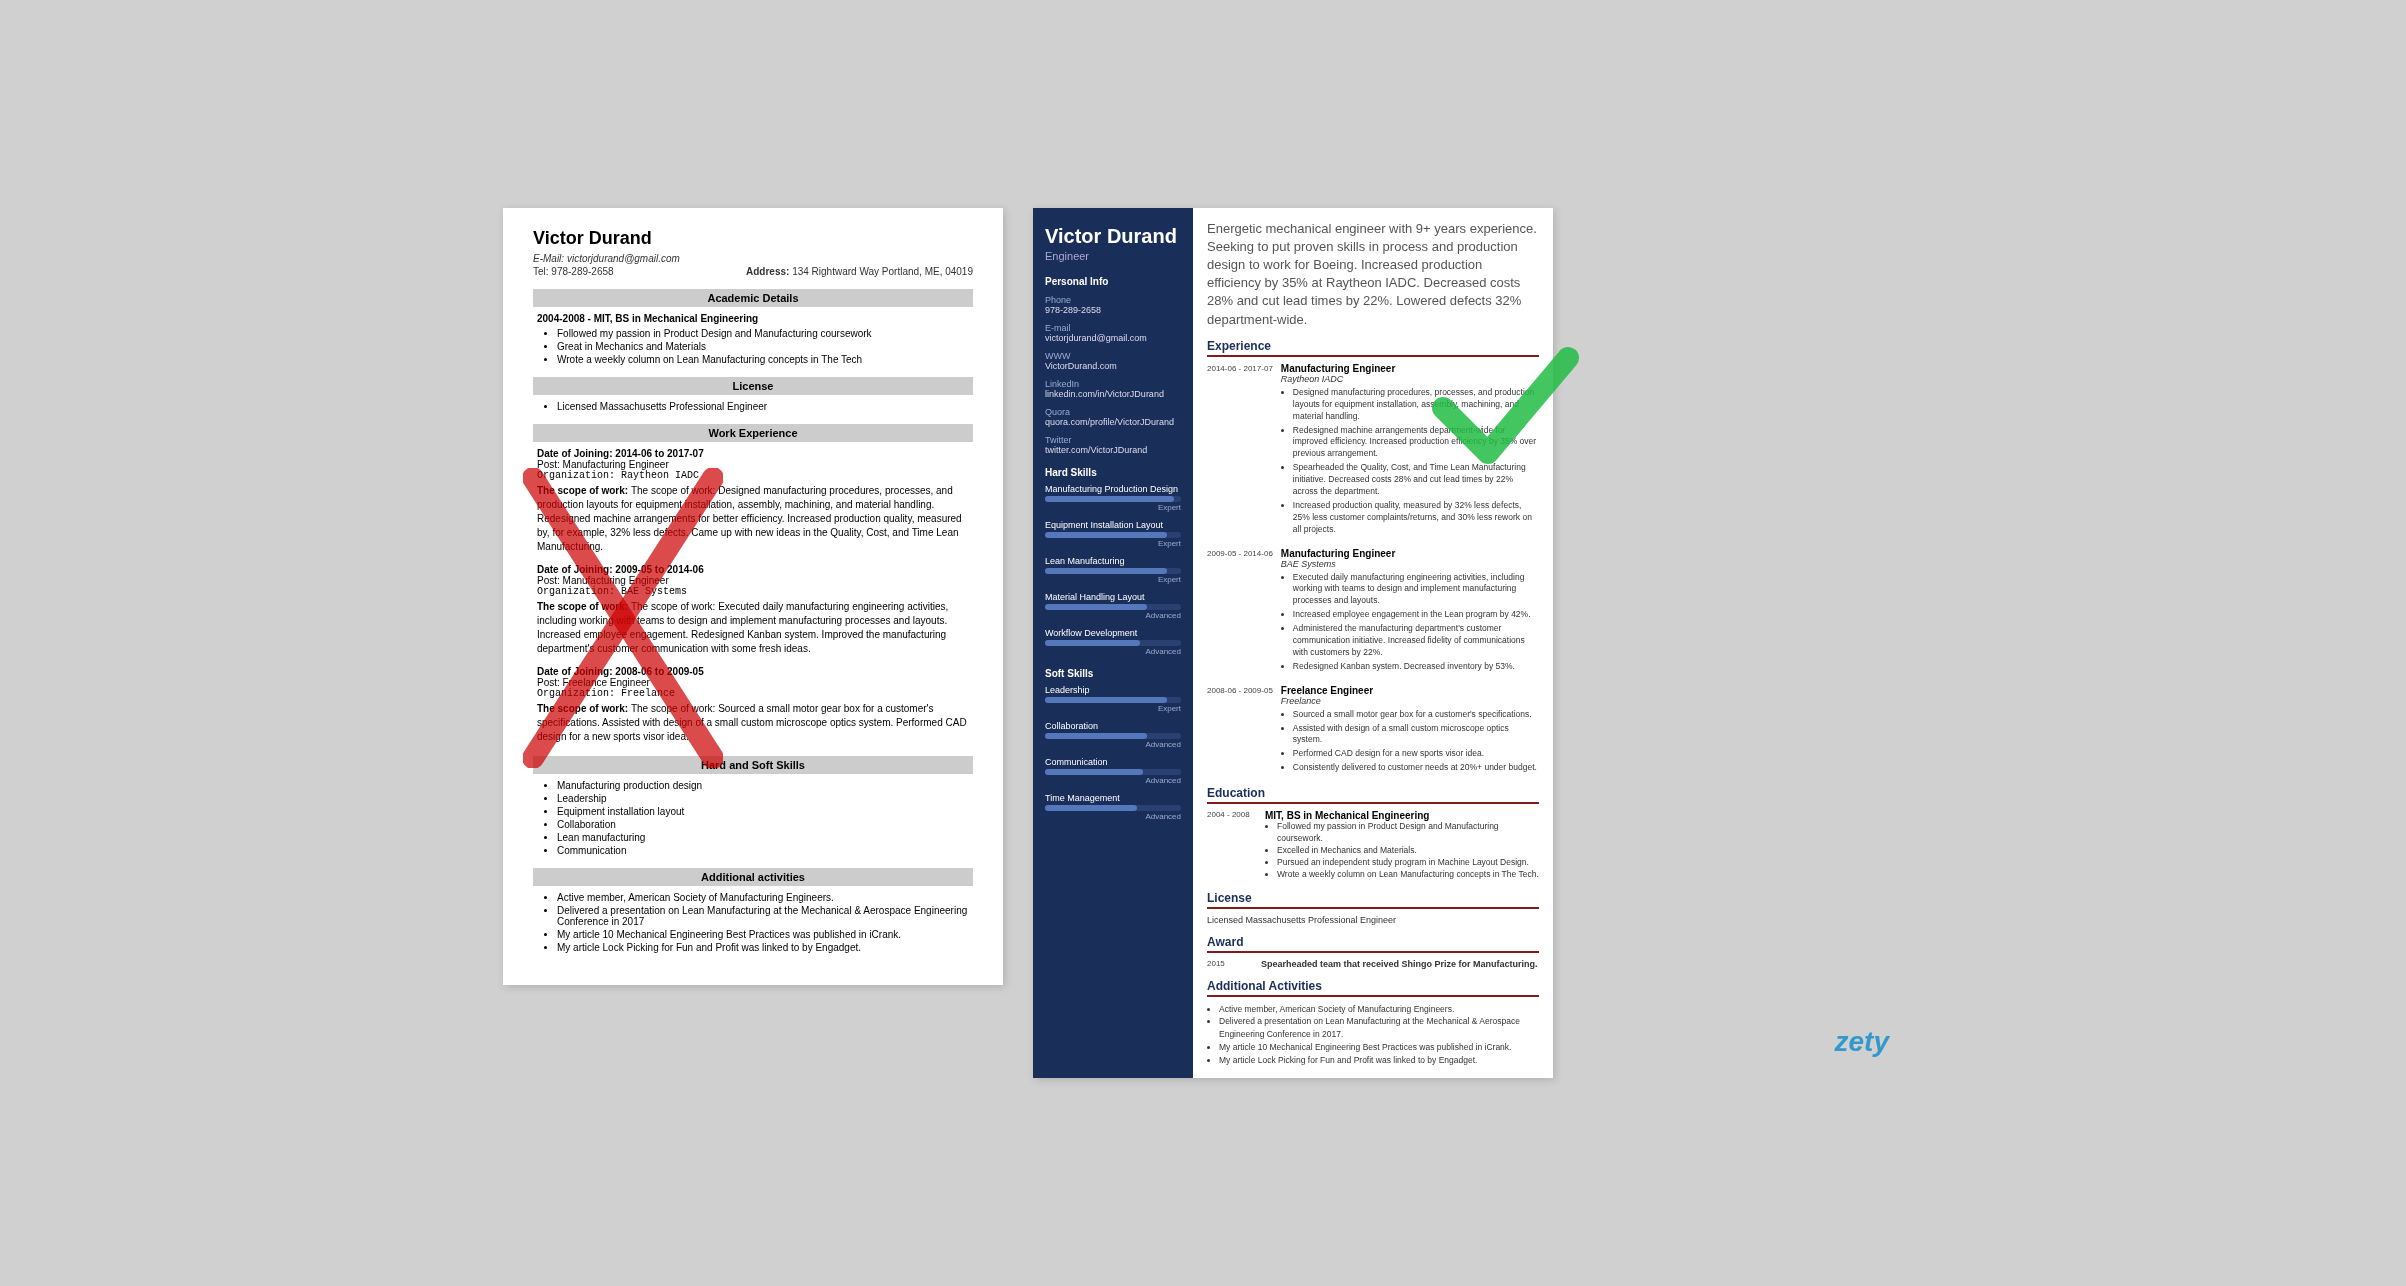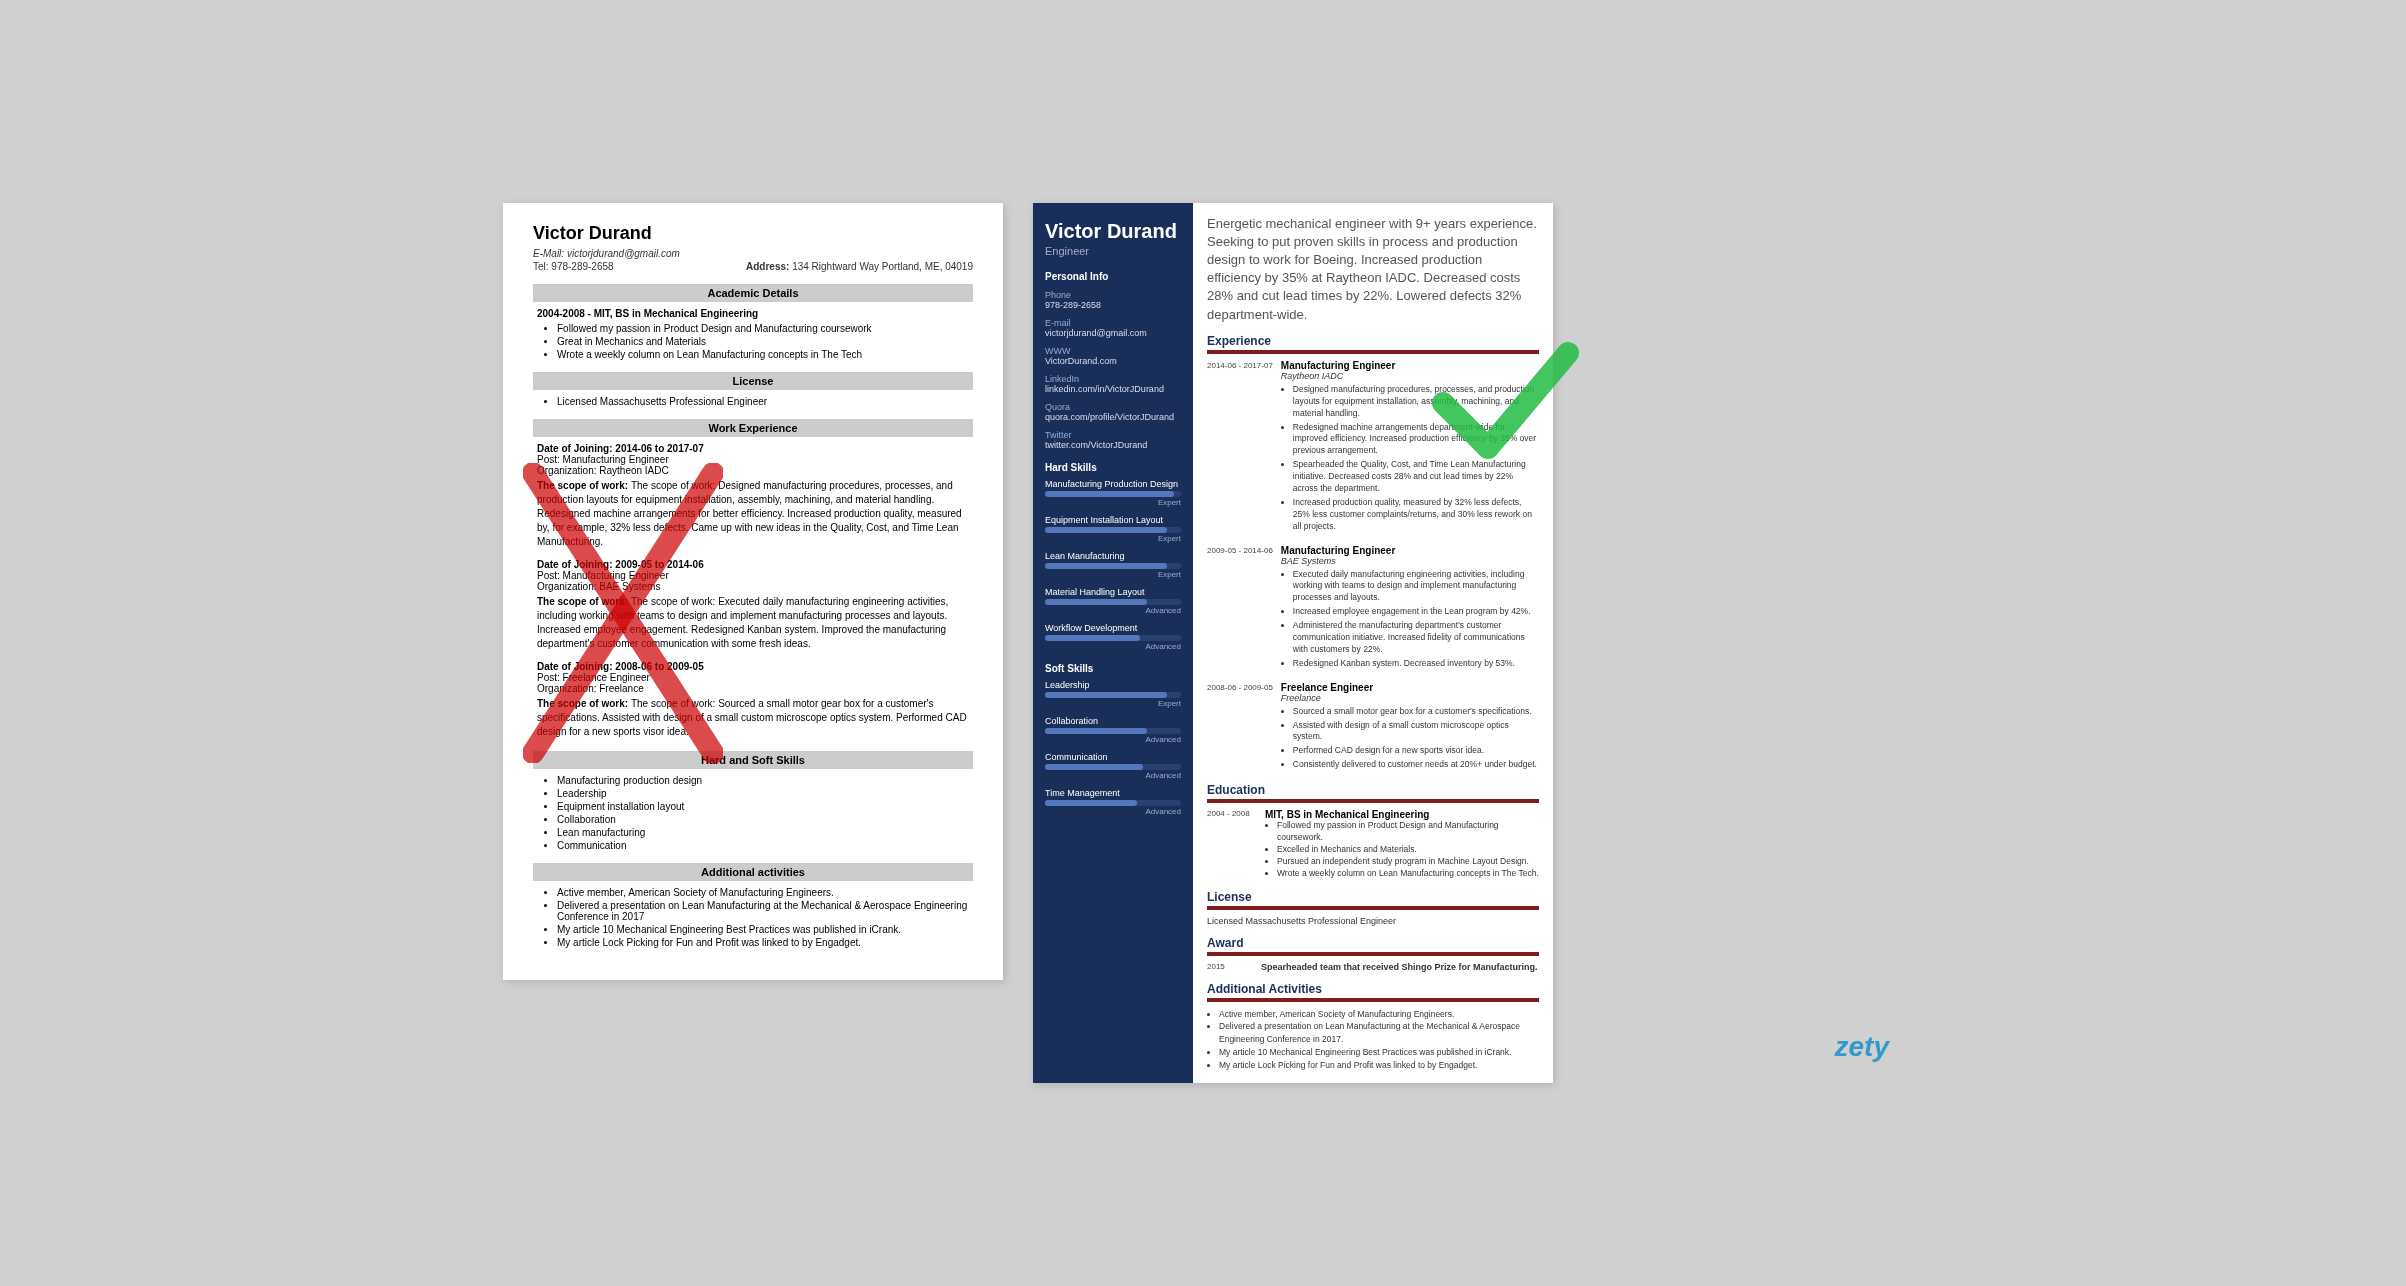--- a/index.html
+++ b/index.html
@@ -75,20 +75,21 @@
     }
     .work-entry .date-line {
       font-size: 10px;
       font-weight: bold;
     }
     .work-entry .role-line {
       font-size: 10px;
     }
     .work-entry .org-line {
       font-size: 10px;
+      font-family: Liberation Mono, monospace;
     }
     .work-entry .scope {
       font-size: 10px;
       margin-top: 3px;
       line-height: 1.4;
     }
     .work-entry .scope .label {
       font-weight: bold;
     }
 
@@ -205,21 +206,21 @@
     .right-name {
       font-size: 13px;
       color: #555;
       margin-bottom: 6px;
       line-height: 1.4;
     }
     .right-section-title {
       font-size: 12px;
       font-weight: bold;
       color: #1a2e5a;
-      border-bottom: 4px solid #7f1d1d;
+      border-bottom: 2px solid #7f1d1d;
       margin-bottom: 6px;
       margin-top: 10px;
       padding-bottom: 2px;
     }
     .right-exp-entry {
       display: flex;
       gap: 8px;
       margin-bottom: 10px;
     }
     .right-dates {

